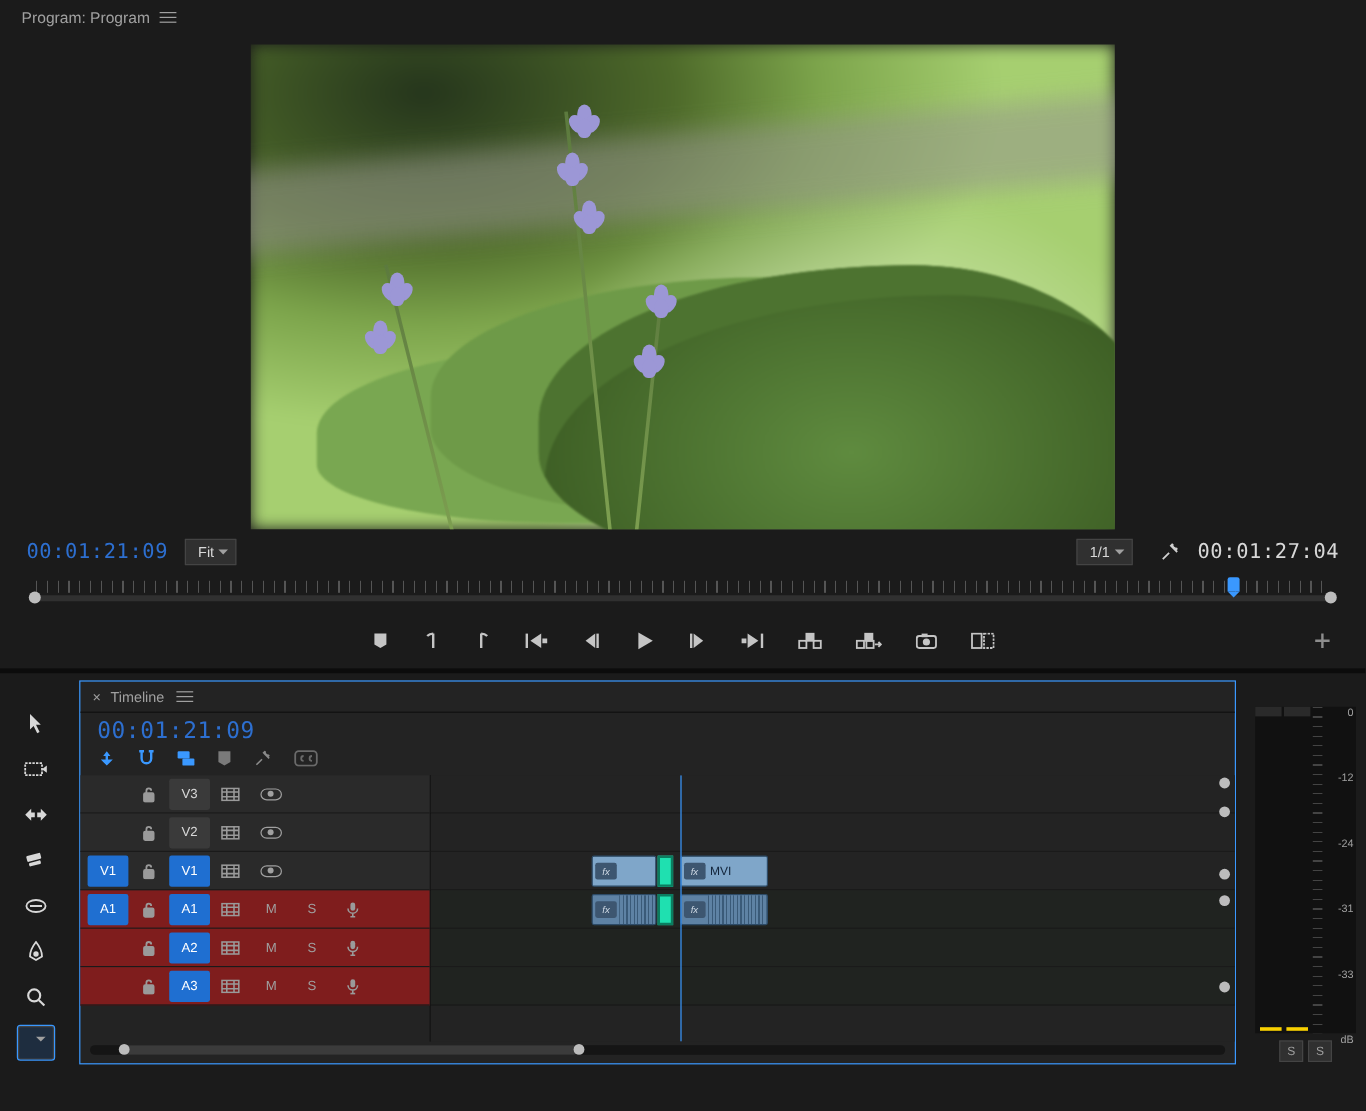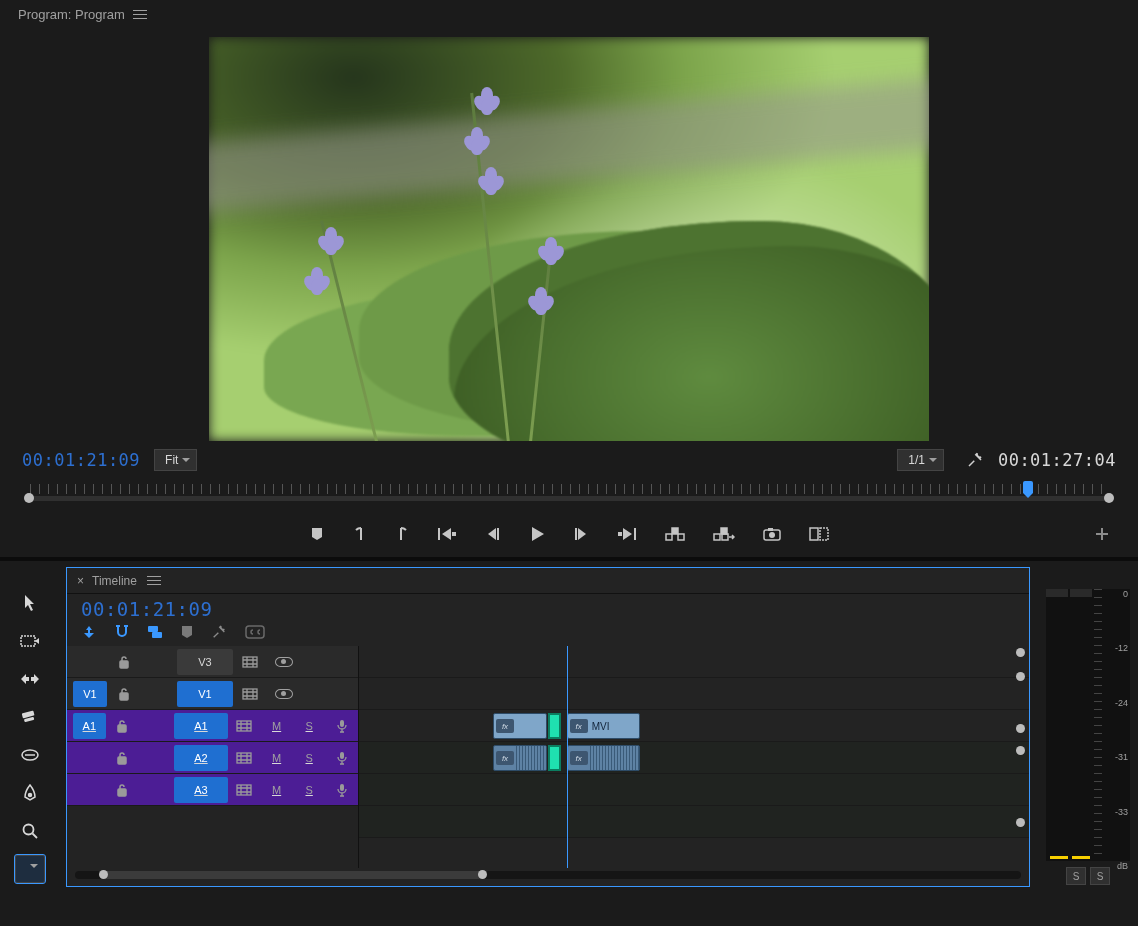--- a/index.html
+++ b/index.html
@@ -82,25 +82,25 @@
   .ruler .inout{position:absolute;top:20px;height:3px;background:var(--yellow);}
   .ruler .ph{position:absolute;top:12px;width:11px;height:11px;background:var(--accent);transform:translateX(-50%);}
   .ruler .ph::after{content:"";position:absolute;left:0;top:11px;border:5.5px solid transparent;border-top-color:var(--accent);}
 
   .tracks{display:flex;flex:1;min-height:0;}
   .track-head{width:292px;display:flex;flex-direction:column;border-right:1px solid #111;}
   .th-row{display:flex;align-items:center;height:32px;border-bottom:1px solid #1a1a1a;background:var(--bg2);}
   .th-row .src{width:34px;height:26px;margin-left:6px;display:flex;align-items:center;justify-content:center;font-size:11px;color:#fff;border-radius:2px;}
   .th-row .src.on{background:#1f6fd1;}
   .th-row .lockcell{width:34px;display:flex;justify-content:center;color:var(--text-dim);}
-  .th-row .tgt{width:56px;height:26px;display:flex;align-items:center;justify-content:center;font-size:11px;background:var(--bg4);color:var(--text);border-radius:2px;margin-left:36px;}
+  .th-row .tgt{width:34px;height:26px;display:flex;align-items:center;justify-content:center;font-size:11px;background:var(--bg4);color:var(--text);border-radius:2px;}
   .th-row .tgt.on{background:#1f6fd1;color:#fff;}
   .th-row .cell{width:34px;display:flex;justify-content:center;color:var(--text-dim);font-size:11px;}
   .th-row .cell.sync{width:34px;}
-  .th-row.audio{background:#4c1d95;text-decoration:underline;}
+  .th-row.audio{background:#7f1d1d;}
 
   .track-body{flex:1;position:relative;background:var(--bg1);overflow:hidden;}
   .tb-row{position:absolute;left:0;right:0;height:32px;border-bottom:1px solid #1a1a1a;}
   .tb-row.v{background:#232323;}
   .tb-row.a{background:#202320;}
   .clip{position:absolute;top:3px;height:26px;background:var(--clip);border:1px solid #2d4b67;border-radius:2px;display:flex;align-items:center;font-size:10px;color:#12243a;overflow:hidden;}
   .clip .fx{width:18px;height:14px;margin:0 2px;background:#3d5670;border-radius:2px;display:flex;align-items:center;justify-content:center;font-size:8px;color:#cfd9e4;font-style:italic;}
   .clip.audio{background:#5e82a4;}
   .clip.audio .wave{flex:1;height:100%;background:repeating-linear-gradient(90deg,#3a5a78 0 1px,#5e82a4 1px 3px);}
   .gap-marker{position:absolute;top:3px;height:26px;width:12px;background:#1fe0b0;box-shadow:inset 0 0 0 2px #0b7d60;}
@@ -413,20 +413,39 @@
               <svg width="16" height="12" viewBox="0 0 16 12" fill="none" stroke="#9a9a9a" stroke-width="1.3">
                 <rect x="1" y="1" width="14" height="10"></rect>
                 <path d="M1 4h14M1 8h14M5 1v10M11 1v10"></path>
               </svg>
             </div>
   <div class="cell">
               <span class="eye"></span>
             </div>
           </div>
           <div class="th-row">
+            <div class="src "></div>
+  <div class="lockcell">
+              <svg width="12" height="14" viewBox="0 0 12 14" fill="none" stroke="#9a9a9a" stroke-width="1.5">
+                <rect x="2" y="6" width="8" height="7" rx="1" fill="#9a9a9a"></rect>
+                <path d="M4 6V4a2 2 0 1 1 4 0"></path>
+              </svg>
+            </div>
+  <div class="tgt ">V2</div>
+  <div class="cell sync">
+              <svg width="16" height="12" viewBox="0 0 16 12" fill="none" stroke="#9a9a9a" stroke-width="1.3">
+                <rect x="1" y="1" width="14" height="10"></rect>
+                <path d="M1 4h14M1 8h14M5 1v10M11 1v10"></path>
+              </svg>
+            </div>
+  <div class="cell">
+              <span class="eye"></span>
+            </div>
+          </div>
+          <div class="th-row">
             <div class="src on">V1</div>
   <div class="lockcell">
               <svg width="12" height="14" viewBox="0 0 12 14" fill="none" stroke="#9a9a9a" stroke-width="1.5">
                 <rect x="2" y="6" width="8" height="7" rx="1" fill="#9a9a9a"></rect>
                 <path d="M4 6V4a2 2 0 1 1 4 0"></path>
               </svg>
             </div>
   <div class="tgt on">V1</div>
   <div class="cell sync">
               <svg width="16" height="12" viewBox="0 0 16 12" fill="none" stroke="#9a9a9a" stroke-width="1.3">

